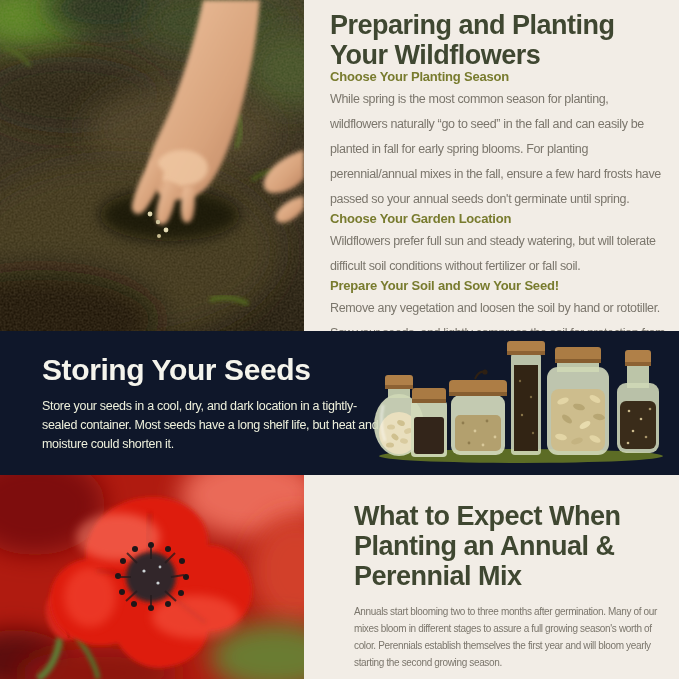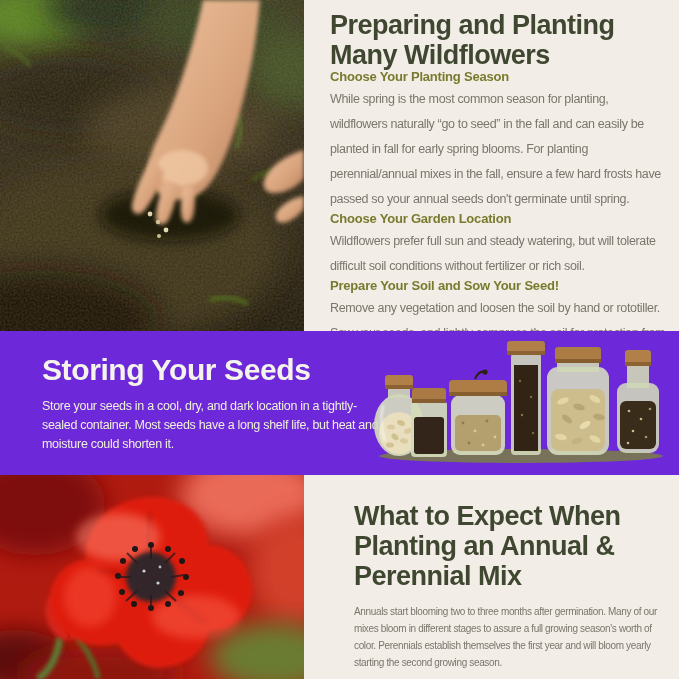--- a/index.html
+++ b/index.html
@@ -20,21 +20,21 @@
   h1.big-title { font-size:27px; line-height:30px; font-weight:700;
     color:#3f4731; letter-spacing:-0.5px; }
   h1.big-title .line { display:block; }
   .subsection { }
   .subsection h3 { font-size:13px; line-height:14px; font-weight:700;
     color:#787b2e; letter-spacing:-0.2px; margin-bottom:3px; }
   .subsection p { font-size:12.5px; line-height:25px; color:#7b766c;
     letter-spacing:-0.35px; max-width:345px; }
 
   
-  .band { position:relative; height:144px; background:#6d28d9; overflow:hidden; }
+  .band { position:relative; height:144px; background:#0f172a; overflow:hidden; }
   .band-inner { position:absolute; left:42px; top:22px; width:345px; }
   .band-inner h2 { font-size:30px; line-height:34px; font-weight:700;
     color:#f5f4ec; letter-spacing:-0.4px; }
   .band-inner p { margin-top:10px; font-size:12.5px; line-height:19px;
     color:#eef0dc; letter-spacing:-0.3px; max-width:338px; }
   .jars-wrap { position:absolute; right:16px; bottom:6px; }
 
   
   .panel.expect { padding:26px 12px 0 26px;margin-left:24px; }
   .panel.expect .body-text { margin-top:12px; font-size:10px;
@@ -104,29 +104,29 @@
         <g>
           <path d="M304,150 C287,155 273,164 266,176 C261,185 264,193 274,193 C287,193 298,186 304,178 Z" fill="url(#skin)" filter="url(#b2)"></path>
           <path d="M304,196 C292,198 282,204 277,212 C273,219 278,225 287,222 C295,219 301,213 304,208 Z" fill="url(#skin)" filter="url(#b2)"></path>
         </g>
       </svg>
     </div>
 
     <div class="panel preparing">
       <h1 class="big-title">
         <span class="line">Preparing and Planting</span>
-        <span class="line">Many Wildflowers</span>
+        <span class="line">Your Wildflowers</span>
       </h1>
       <div class="subsection">
         <h3>Choose Your Planting Season</h3>
         <p>While spring is the most common season for planting, wildflowers naturally “go to seed” in the fall and can easily be planted in fall for early spring blooms. For planting perennial/annual mixes in the fall, ensure a few hard frosts have passed so your annual seeds don't germinate until spring.</p>
       </div>
       <div class="subsection">
         <h3>Choose Your Garden Location</h3>
-        <p>Wildflowers prefer full sun and steady watering, but will tolerate difficult soil conditions without fertilizer or rich soil.</p>
+        <p>Wildflowers prefer full sun and steady watering, but will tolerate difficult soil conditions without fertilizer or fall soil.</p>
       </div>
       <div class="subsection">
         <h3>Prepare Your Soil and Sow Your Seed!</h3>
         <p>Remove any vegetation and loosen the soil by hand or rototiller. Sow your seeds, and lightly compress the soil for protection from birds and wind. Water as needed.</p>
       </div>
     </div>
   </div>
 
   <div class="band">
     <div class="band-inner">

